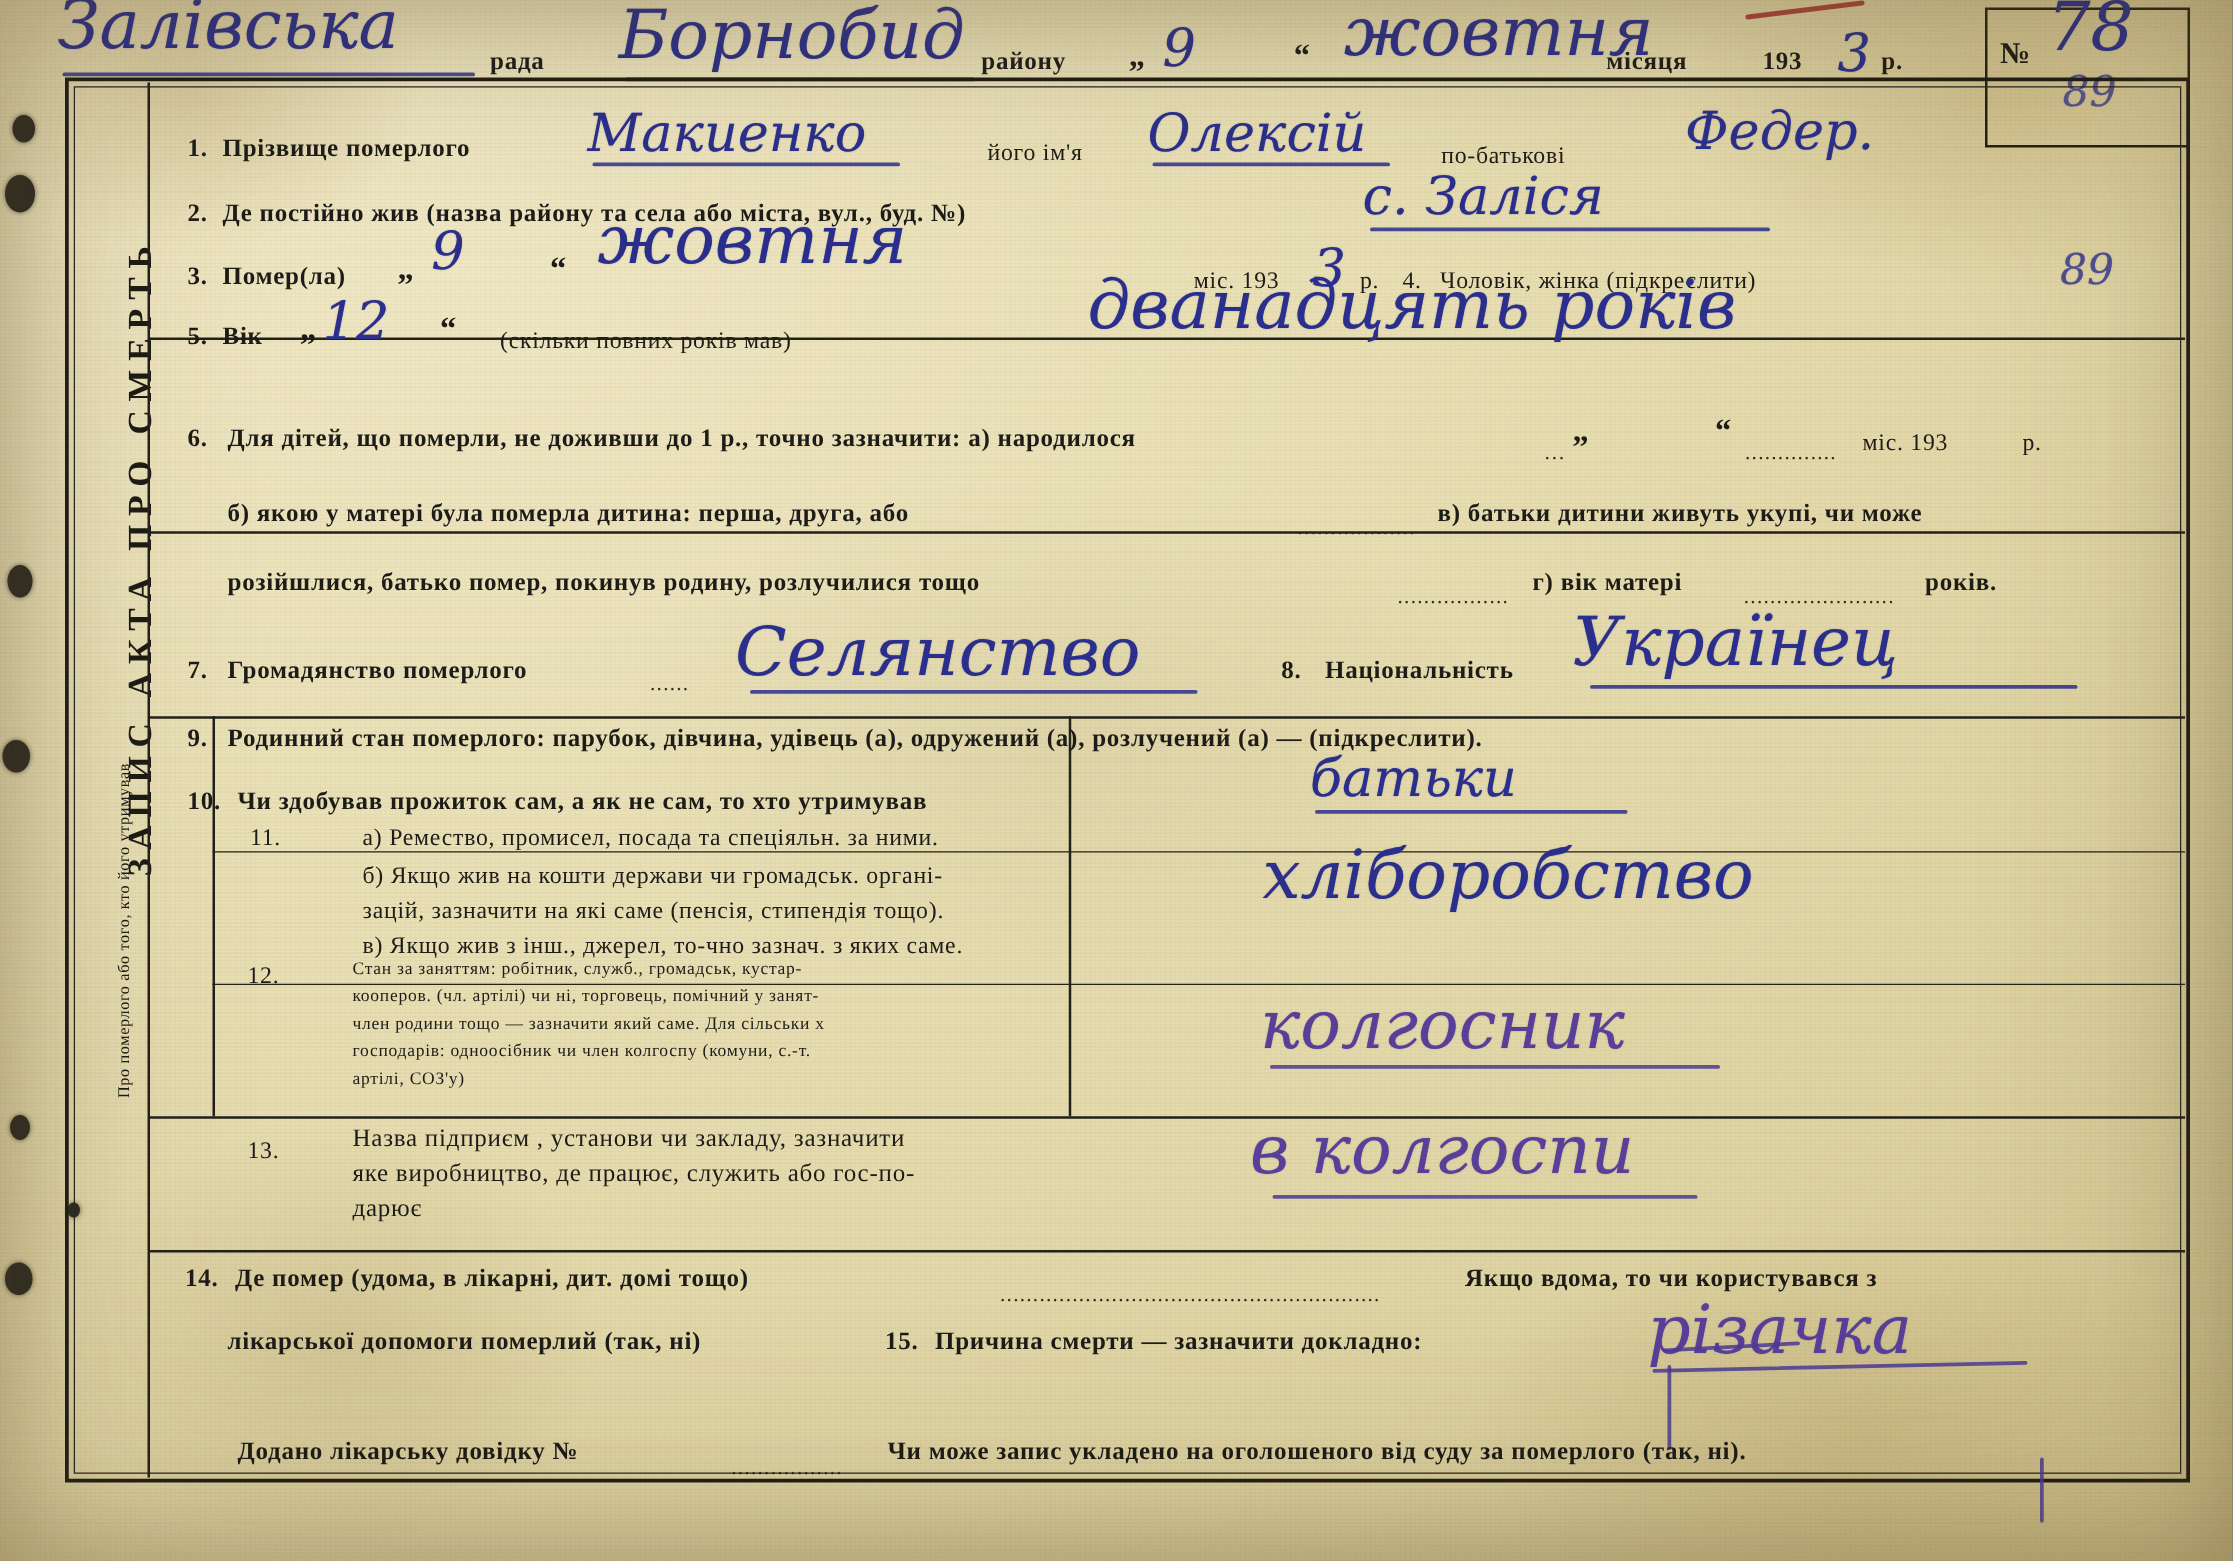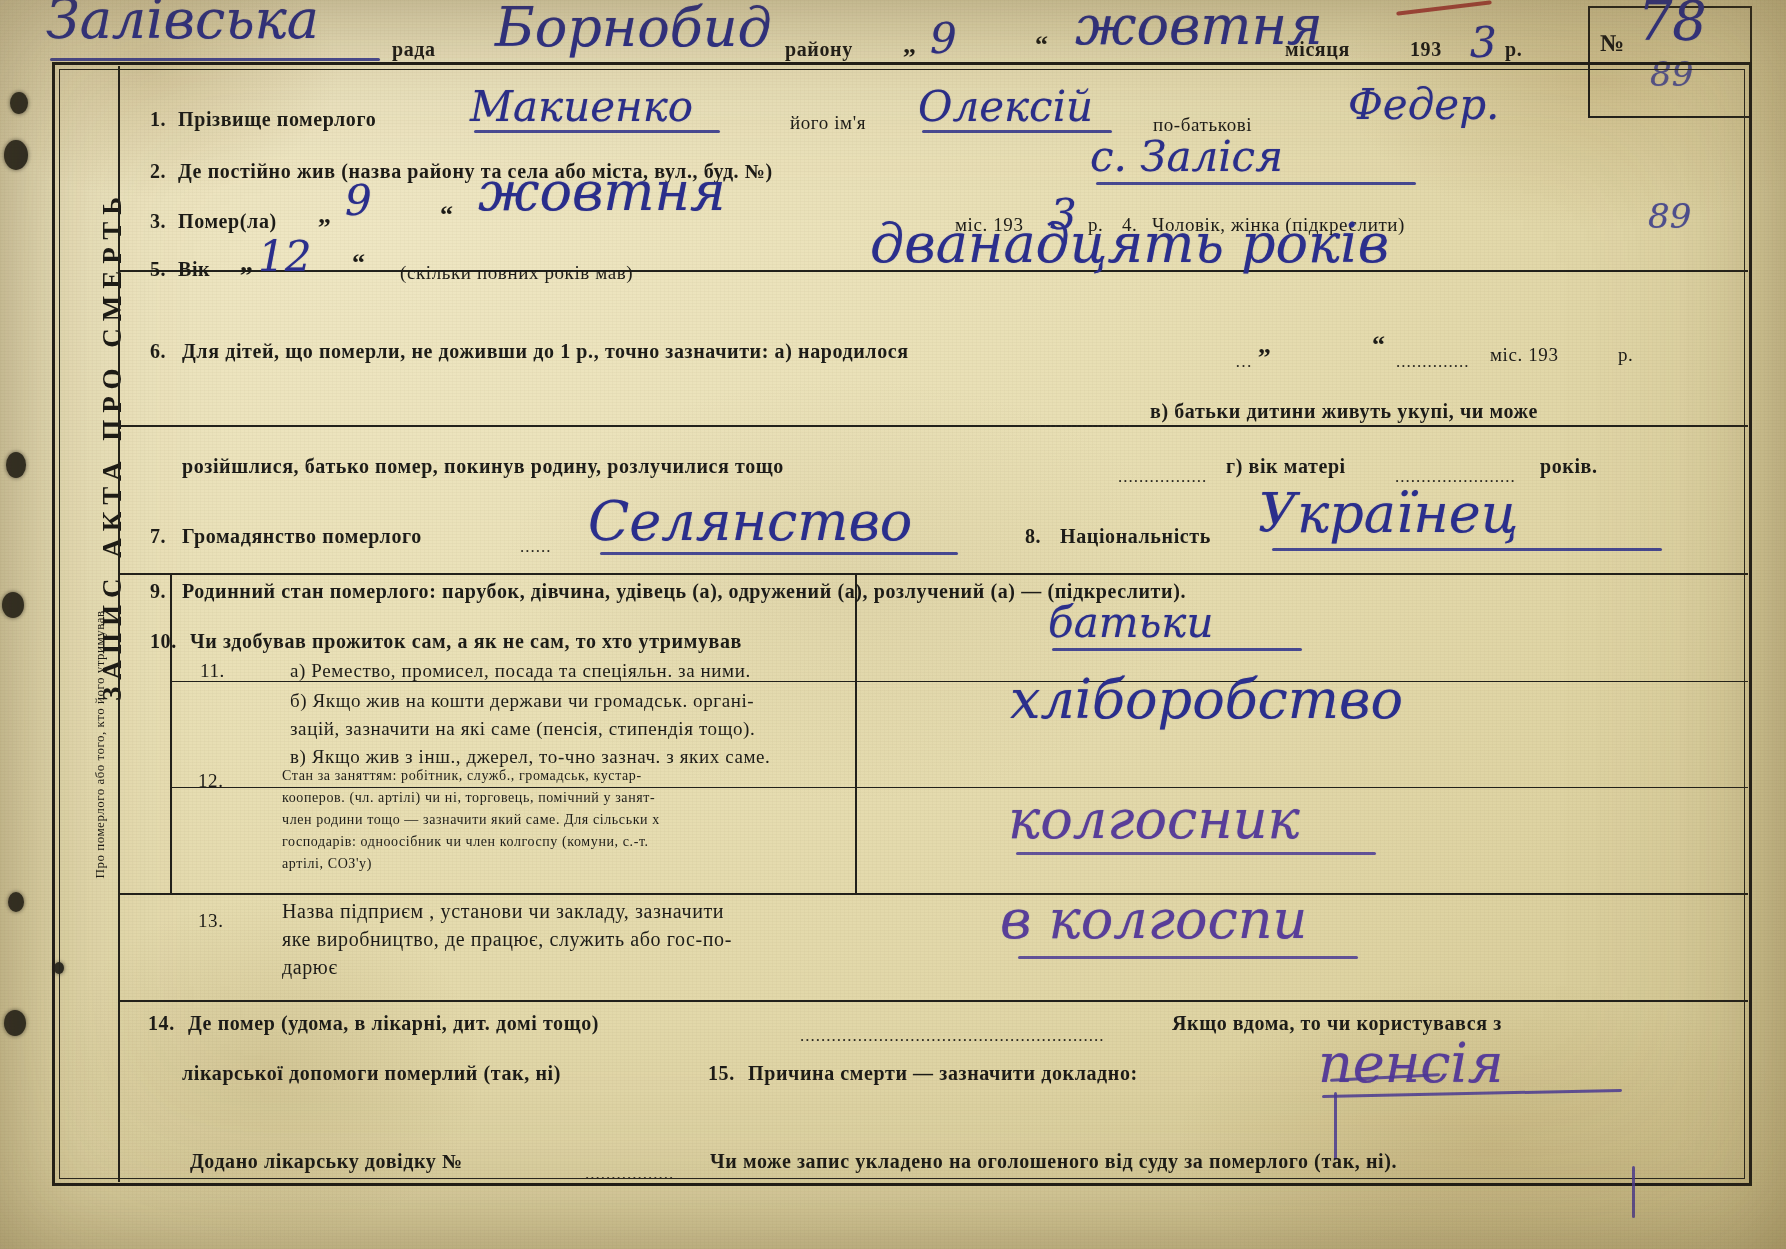--- a/index.html
+++ b/index.html
@@ -263,20 +263,21 @@
 
   <div class="pr t16" style="left:150px;top:340px;">6.</div>
   <div class="pr t16" style="left:182px;top:340px;">Для дітей, що померли, не доживши до 1 р., точно зазначити: а) народилося</div>
   <div class="pr t16" style="left:1258px;top:330px;font-size:26px;">„</div>
   <div class="pr t16" style="left:1372px;top:330px;font-size:26px;">“</div>
   <div class="pr t15" style="left:1490px;top:344px;">міс. 193</div>
   <div class="pr t15" style="left:1618px;top:344px;">р.</div>
   <div class="dots" style="position:absolute;left:1235px;top:352px;width:20px;">…</div>
   <div class="dots" style="position:absolute;left:1396px;top:352px;width:88px;">..............</div>
 
+  <div class="pr t16" style="left:182px;top:400px;">б) якою у матері була померла дитина: перша, друга, або</div>
   <div class="dots" style="position:absolute;left:1038px;top:412px;width:112px;">..................</div>
   <div class="pr t16" style="left:1150px;top:400px;">в) батьки дитини живуть укупі, чи може</div>
 
   <div class="pr t16" style="left:182px;top:455px;">розійшлися, батько помер, покинув родину,  розлучилися тощо</div>
   <div class="dots" style="position:absolute;left:1118px;top:467px;width:106px;">.................</div>
   <div class="pr t16" style="left:1226px;top:455px;">г) вік матері</div>
   <div class="dots" style="position:absolute;left:1395px;top:467px;width:142px;">.......................</div>
   <div class="pr t16" style="left:1540px;top:455px;">років.</div>
 
   <div class="pr t16" style="left:150px;top:525px;">7.</div>
@@ -320,21 +321,21 @@
   <div class="hw big violet" style="left:1000px;top:888px;">в колгоспи</div>
   <div class="ul" style="left:1018px;top:956px;width:340px;"></div>
 
   <div class="pr t16" style="left:148px;top:1012px;">14.</div>
   <div class="pr t16" style="left:188px;top:1012px;">Де помер (удома, в лікарні,  дит. домі тощо)</div>
   <div class="dots" style="position:absolute;left:800px;top:1026px;width:356px;">..........................................................</div>
   <div class="pr t16" style="left:1172px;top:1012px;">Якщо вдома, то  чи користувався з</div>
   <div class="pr t16" style="left:182px;top:1062px;">лікарської допомоги померлий (так, ні)</div>
   <div class="pr t16" style="left:708px;top:1062px;">15.</div>
   <div class="pr t16" style="left:748px;top:1062px;">Причина смерти — зазначити докладно:</div>
-  <div class="hw big violet" style="left:1318px;top:1032px;">пенсія</div>
+  <div class="hw big violet" style="left:1318px;top:1032px;">різачка</div>
   <div class="ul" style="left:1322px;top:1092px;width:300px;transform:rotate(-1.2deg);"></div>
   <div class="ul" style="left:1330px;top:1076px;width:110px;transform:rotate(-3deg);"></div>
   <div class="ul" style="left:1334px;top:1092px;width:3px;height:68px;"></div>
 
   <div class="pr t16" style="left:190px;top:1150px;">Додано лікарську довідку  №</div>
   <div class="dots" style="position:absolute;left:585px;top:1164px;width:110px;">.................</div>
   <div class="pr t16" style="left:710px;top:1150px;">Чи може запис укладено на оголошеного від  суду  за померлого (так, ні).</div>
   <div class="ul" style="left:1632px;top:1166px;width:3px;height:52px;"></div>
 
   <div class="grain"></div>

